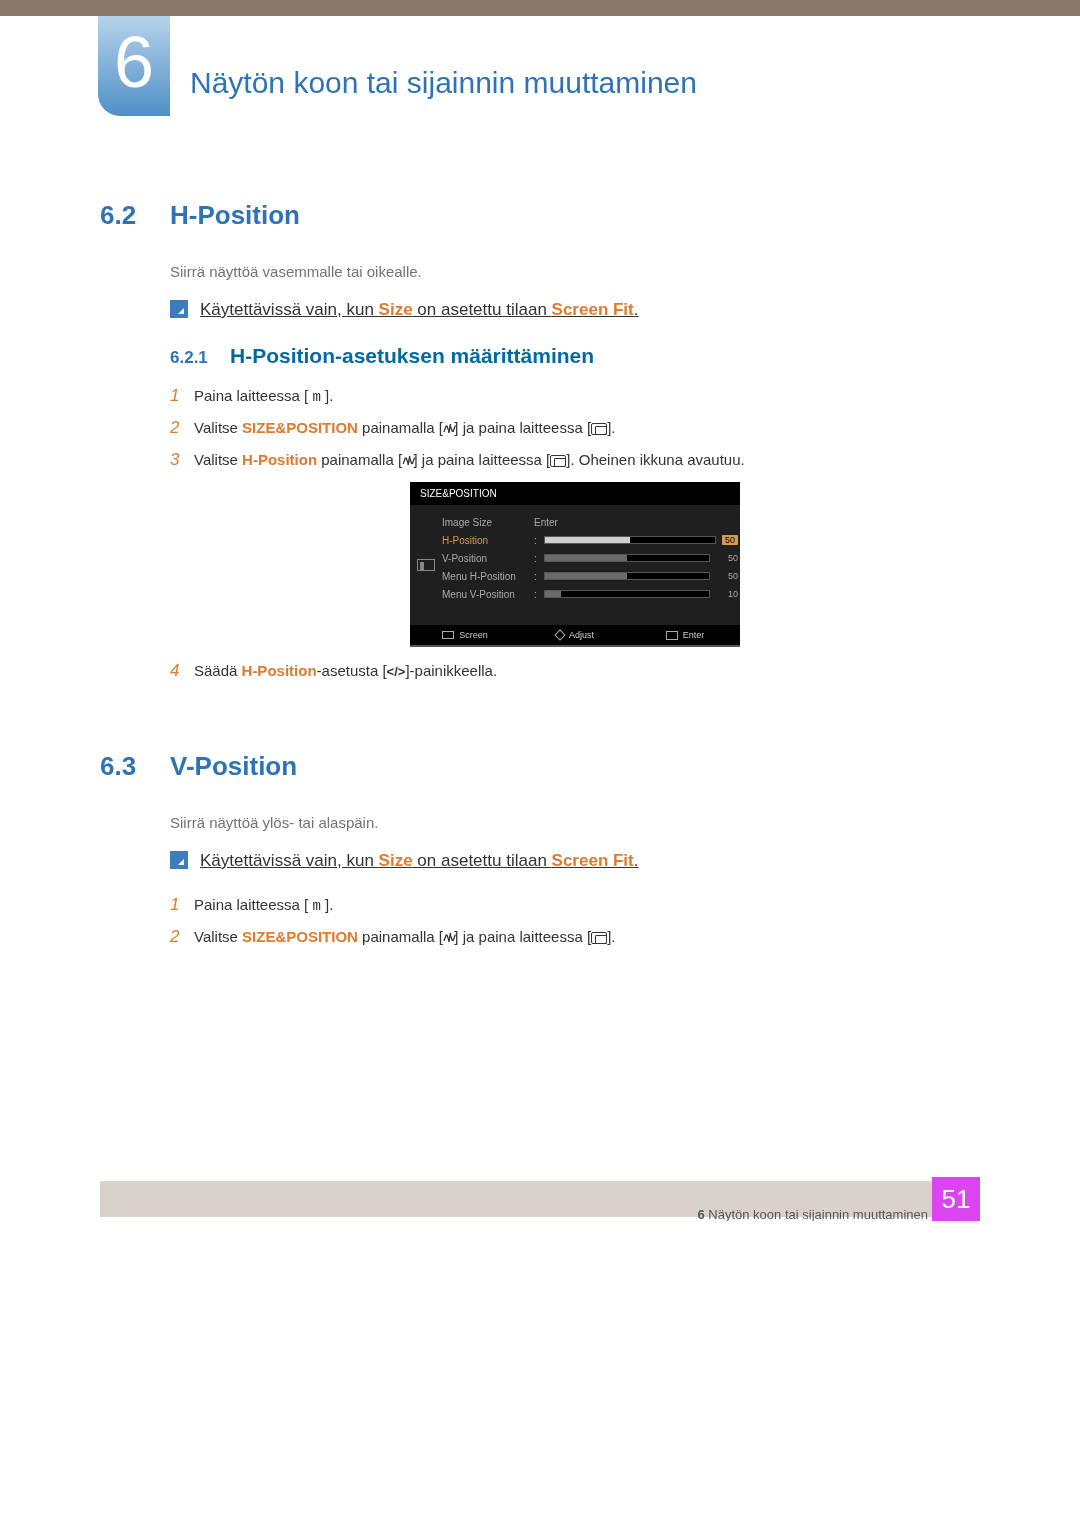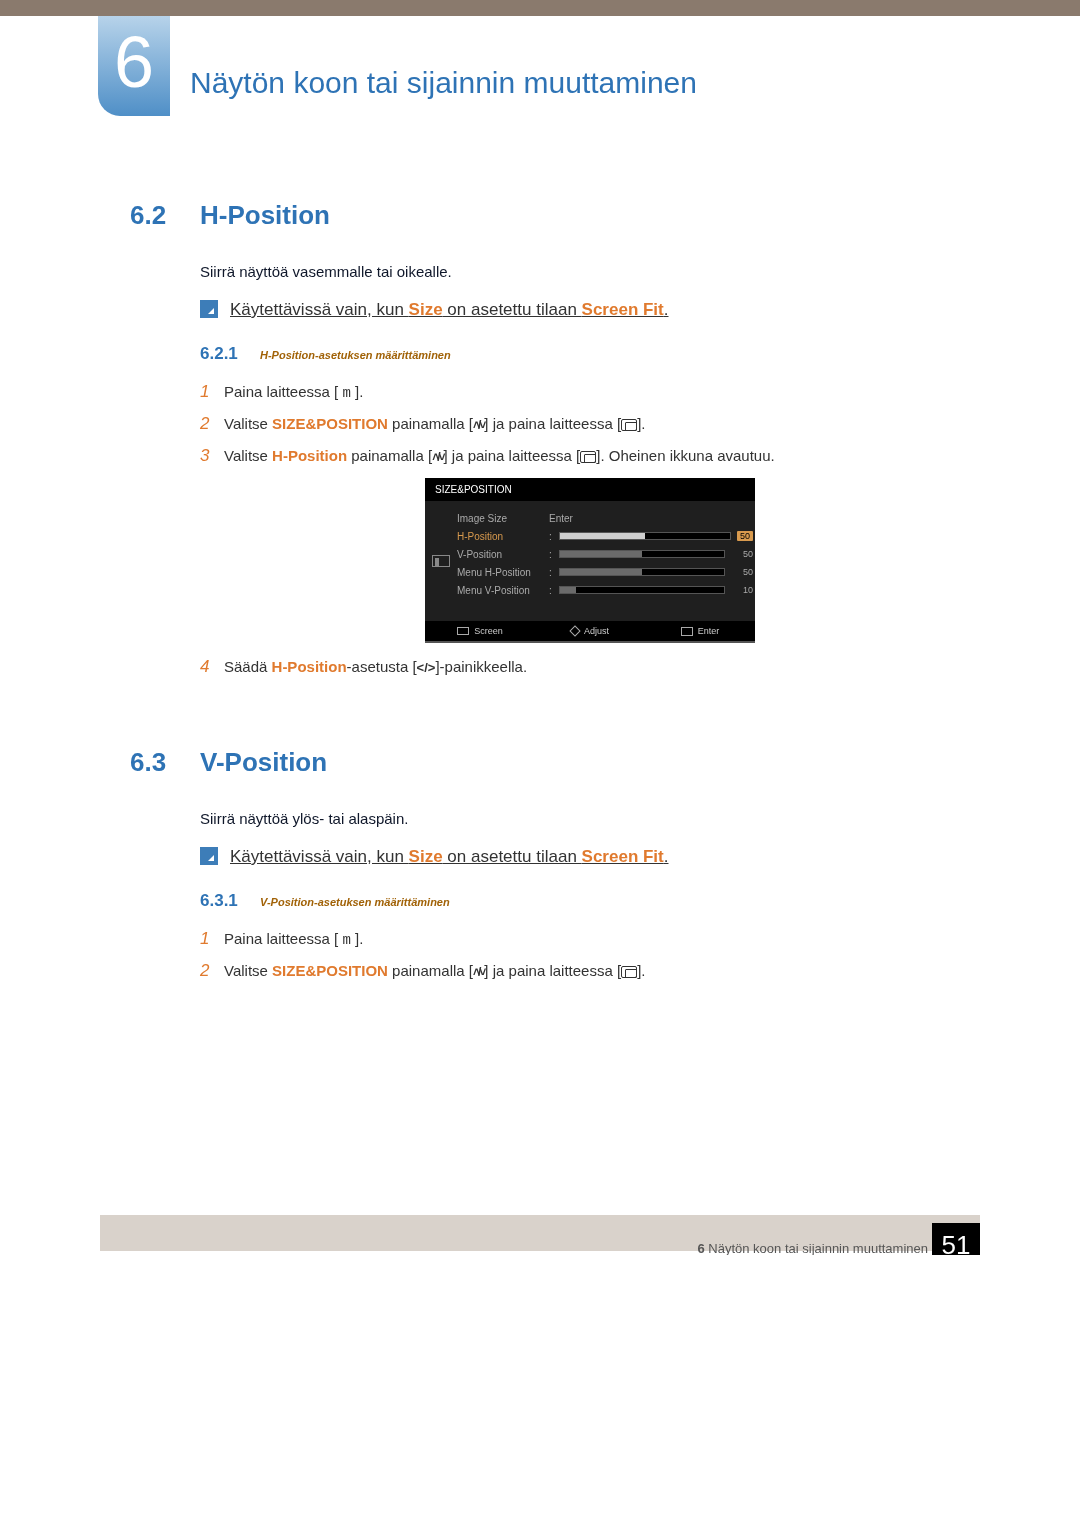--- a/index.html
+++ b/index.html
@@ -37,21 +37,20 @@
   }
   .chapter-title {
     font-size: 30px;
     font-weight: 400;
     color: #2e73b5;
     margin-left: 190px;
     padding-top: 30px;
   }
   .content {
     padding: 0 100px 0 100px;
-    margin-left: 30px;
   }
   .section-row {
     display: flex;
     align-items: baseline;
     margin-top: 40px;
     margin-bottom: 32px;
   }
   .section-num {
     font-size: 26px;
     font-weight: 700;
@@ -60,21 +59,21 @@
     flex-shrink: 0;
   }
   .section-title {
     font-size: 26px;
     font-weight: 700;
     color: #2e73b5;
   }
   .body-indent { margin-left: 70px; }
   .body-text {
     font-size: 15px;
-    color: #0f172a;
+    color: #737373;
     margin-bottom: 20px;
   }
   .note-row {
     display: flex;
     align-items: flex-start;
     gap: 12px;
     margin-bottom: 24px;
     font-size: 17px;
     color: #333;
     text-decoration: underline;
@@ -101,24 +100,23 @@
     margin-bottom: 18px;
   }
   .subsection-num {
     font-size: 17px;
     font-weight: 700;
     color: #2e73b5;
     width: 60px;
     flex-shrink: 0;
   }
   .subsection-title {
-    font-size: 11px;
-    font-weight: 700;
-    color: #a16207;
-    font-style: italic;
+    font-size: 21px;
+    font-weight: 700;
+    color: #0369a1;
   }
   .step-row {
     display: flex;
     align-items: baseline;
     margin-bottom: 12px;
     font-size: 15px;
   }
   .step-num {
     font-size: 17px;
     color: #e07a2e;
@@ -273,24 +271,24 @@
     position: absolute;
     right: 152px;
     top: 30px;
     font-size: 13px;
     color: #555;
   }
   .footer-text .fn { font-weight: 700; }
   .page-num-box {
     position: absolute;
     right: 100px;
-    top: 12px;
+    top: 0;
     width: 48px;
     height: 44px;
-    background: #000000;
+    background: #d946ef;
     color: #fff;
     font-size: 26px;
     font-weight: 400;
     display: flex;
     align-items: center;
     justify-content: center;
   }
 </style>
 </head>
 <body>
@@ -416,24 +414,20 @@
   <div class="body-indent">
     <p class="body-text">Siirrä näyttöä ylös- tai alaspäin.</p>
 
     <div class="note-row">
       <span class="note-icon"></span>
       <span>
         <span>Käytettävissä vain, kun </span><span class="hl-orange">Size</span><span> on asetettu tilaan </span><span class="hl-orange">Screen Fit</span><span>.</span>
       </span>
     </div>
 
-    <div class="subsection-row">
-      <div class="subsection-num">6.3.1</div>
-      <div class="subsection-title">V-Position-asetuksen määrittäminen</div>
-    </div>
 
     <div class="step-row">
       <div class="step-num">1</div>
       <div><span>Paina laitteessa [ </span><span class="key-m">m</span><span> ].</span></div>
     </div>
 
     <div class="step-row">
       <div class="step-num">2</div>
       <div><span>Valitse </span><span class="hl-orange">SIZE&amp;POSITION</span><span> painamalla [</span><span class="icon-updown">˄/˅</span><span>] ja paina laitteessa [</span><span class="icon-enter-box"></span><span>].</span></div>
     </div>

